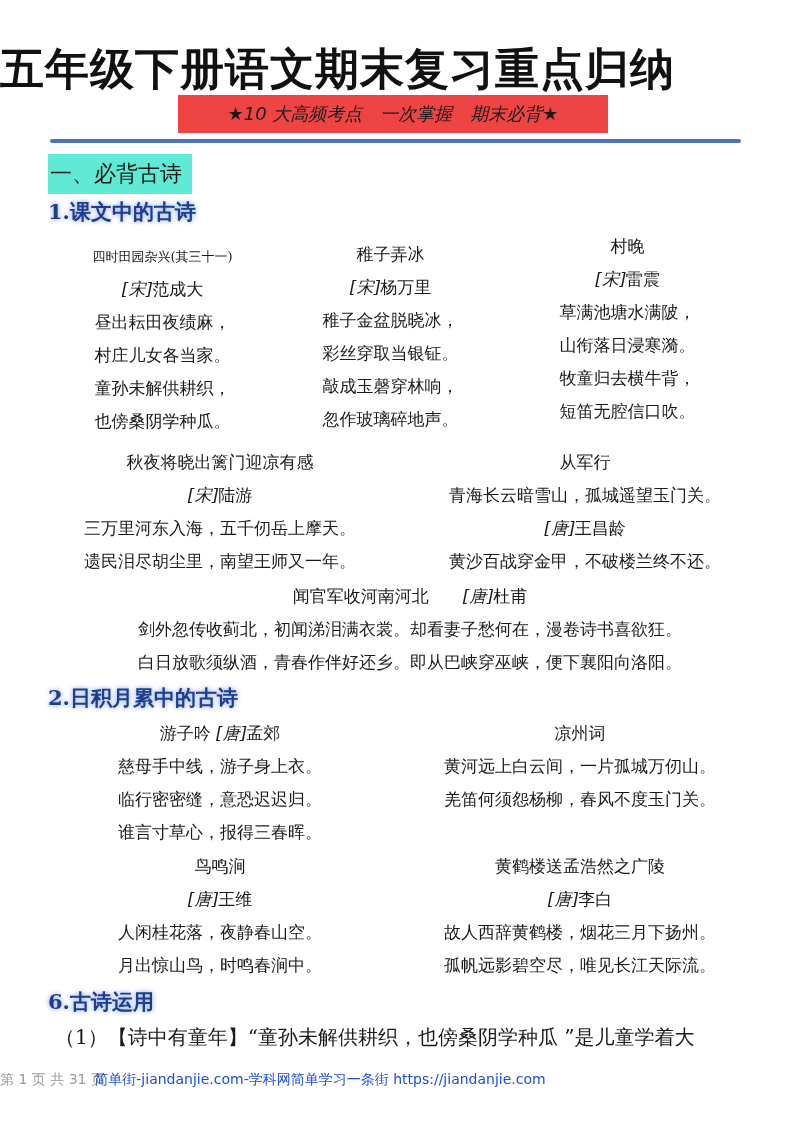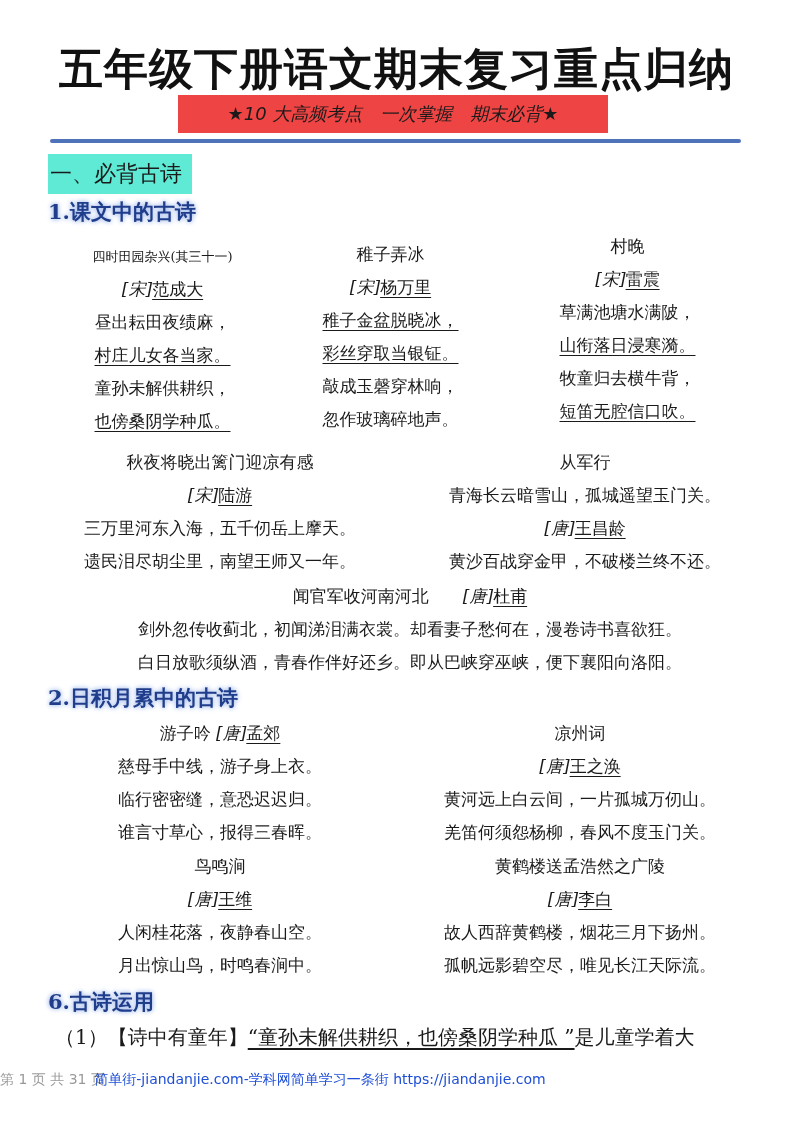--- a/index.html
+++ b/index.html
@@ -1,32 +1,32 @@
 <!DOCTYPE html>
 <html><head>
 <meta charset="utf-8">
 <style>
   html, body { margin:0; padding:0; background:#ffffff; }
   body { width:793px; height:1122px; position:relative; overflow:hidden;
          font-family:"DejaVu Serif","Liberation Serif",serif; color:#1a1a1a; }
   .abs { position:absolute; }
-  .title { left:0; width:793px; top:40px; text-align:center; font-size:44px; font-weight:bold;
+  .title { left:0; width:793px; top:40px; font-size:44px; font-weight:bold;
            font-family:"DejaVu Sans","Liberation Sans",sans-serif; letter-spacing:1px; color:#111; }
   .subtitle { left:178px; top:95px; width:430px; height:38px; background:#ef4444;
               text-align:center; line-height:38px; font-size:18px;
               font-family:"DejaVu Sans","Liberation Sans",sans-serif; font-style:italic; }
   .rule { left:50px; top:139px; width:691px; height:4px; background:#4f73b9; border-radius:2px; }
   .h1 { left:48px; top:154px; width:142px; height:40px; background:#5eead4; font-size:22px;
         line-height:40px; padding-left:2px; }
   .h2 { font-size:21px; font-weight:bold; color:#1f3d8a;
         text-shadow:0 0 4px #9fb7ea, 0 0 6px #c3d3f3; }
   .poem { text-align:center; font-size:17px; line-height:33px; }
   .poem .ptitle { font-size:17px; }
   .poem .ptitle.small { font-size:13px; }
-  .u { text-decoration:underline; text-underline-offset:4px; }
+  .u { text-underline-offset:4px; }
   .it { font-style:italic; }
   .q { left:55px; top:1024px; font-size:20px; }
   .footer { left:0; width:640px; top:1071px; text-align:center; font-size:14px; color:#1d4ed8;
             font-family:"DejaVu Sans","Liberation Sans",sans-serif; }
   .pageno { left:0; width:793px; top:1071px; text-align:left; font-size:14px; color:#555;
             font-family:"DejaVu Sans","Liberation Sans",sans-serif; opacity:.6; }
 </style>
 </head>
 <body>
 
@@ -88,21 +88,20 @@
 
 <div class="abs poem" style="left:40px;top:717px;width:360px;">
   <div><span>游子吟</span>&nbsp;<span class="it">[唐]</span><span class="u">孟郊</span></div>
   <div>慈母手中线，游子身上衣。</div>
   <div>临行密密缝，意恐迟迟归。</div>
   <div>谁言寸草心，报得三春晖。</div>
 </div>
 
 <div class="abs poem" style="left:390px;top:717px;width:380px;">
   <div class="ptitle">凉州词</div>
-  <div><span class="it">[唐]</span><span class="u">王之涣</span></div>
   <div>黄河远上白云间，一片孤城万仞山。</div>
   <div>羌笛何须怨杨柳，春风不度玉门关。</div>
 </div>
 
 <div class="abs poem" style="left:40px;top:850px;width:360px;">
   <div class="ptitle">鸟鸣涧</div>
   <div><span class="it">[唐]</span><span class="u">王维</span></div>
   <div>人闲桂花落，夜静春山空。</div>
   <div>月出惊山鸟，时鸣春涧中。</div>
 </div>

